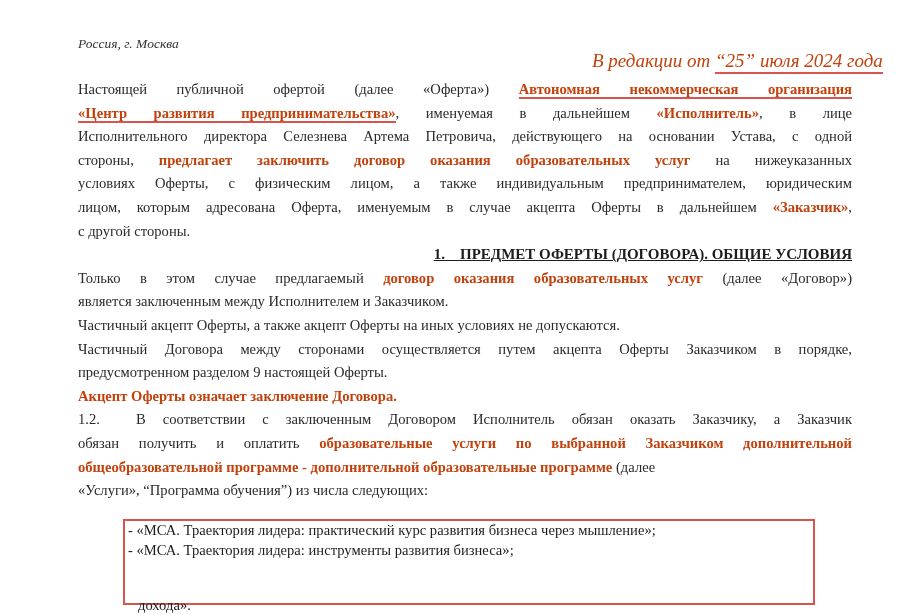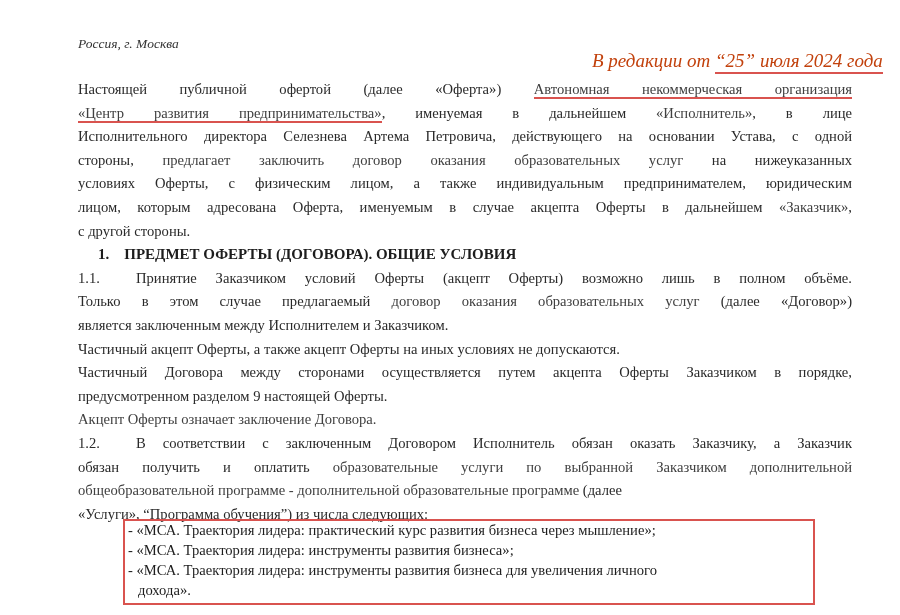--- a/index.html
+++ b/index.html
@@ -22,25 +22,25 @@
   }
   .body-text {
     position: absolute; left: 78px; top: 78px; width: 774px;
     font-size: 14.6px; line-height: 23.6px; text-align: justify;
   }
   .line { display: block; white-space: nowrap; }
   .justify {
     text-align: justify; text-align-last: justify; white-space: normal;
     display: block; height: 23.6px; overflow: hidden;
   }
-  b { font-weight: normal; color: #404040; }
+  b { font-weight: bold; color: #c2410c; }
   .red-ul { border-bottom: 2px solid #d9534f; }
   .heading {
-    display: block; text-align: left; font-weight: bold; font-size: 15px;
-    padding-left: 20px; color: #1d1d1d;
+    display: block; text-align: right; font-weight: bold; font-size: 15px;
+    padding-left: 20px; color: #1d1d1d; text-decoration: underline;
   }
   .num { display: inline-block; width: 58px; }
   .highlight-box {
     position: absolute; left: 123px; top: 519px; width: 692px; height: 86px;
     border: 2px solid #d9534f; box-sizing: border-box;
   }
   .list {
     position: absolute; left: 128px; top: 520px; width: 690px;
     font-size: 14.6px; line-height: 20px; font-weight: normal; color: #1d1d1d;
   }
@@ -60,35 +60,33 @@
     <span class="justify"><span>Настоящей публичной офертой (далее «Оферта») </span><b class="red-ul">Автономная некоммерческая организация</b></span>
     <span class="justify"><b class="red-ul">«Центр развития предпринимательства»</b><span>, именуемая в дальнейшем </span><b>«Исполнитель»</b><span>, в лице</span></span>
     <span class="justify">Исполнительного директора Селезнева Артема Петровича, действующего на основании Устава, с одной</span>
     <span class="justify"><span>стороны, </span><b>предлагает заключить договор оказания образовательных услуг</b><span> на нижеуказанных</span></span>
     <span class="justify">условиях Оферты, с физическим лицом, а также индивидуальным предпринимателем, юридическим</span>
     <span class="justify"><span>лицом, которым адресована Оферта, именуемым в случае акцепта Оферты в дальнейшем </span><b>«Заказчик»</b><span>,</span></span>
     <span class="line">с другой стороны.</span>
 
     <span class="heading" style="white-space:pre;">1.    ПРЕДМЕТ ОФЕРТЫ (ДОГОВОРА). ОБЩИЕ УСЛОВИЯ</span>
 
-    <span class="justify"><span class="num">1.1.</span><span>Принятие Заказчиком условий Оферты (акцепт Оферты) возможно лишь в полном объёме.</span></span>
     <span class="justify"><span>Только в этом случае предлагаемый </span><b>договор оказания образовательных услуг</b><span> (далее «Договор»)</span></span>
     <span class="line">является заключенным между Исполнителем и Заказчиком.</span>
     <span class="line">Частичный акцепт Оферты, а также акцепт Оферты на иных условиях не допускаются.</span>
     <span class="justify">Частичный Договора между сторонами осуществляется путем акцепта Оферты Заказчиком в порядке,</span>
     <span class="line">предусмотренном разделом 9 настоящей Оферты.</span>
     <b class="line">Акцепт Оферты означает заключение Договора.</b>
 
     <span class="justify"><span class="num">1.2.</span><span>В соответствии с заключенным Договором Исполнитель обязан оказать Заказчику, а Заказчик</span></span>
     <span class="justify"><span>обязан получить и оплатить </span><b>образовательные услуги по выбранной Заказчиком дополнительной</b></span>
     <span class="line"><b>общеобразовательной программе - дополнительной образовательные программе</b><span> (далее</span></span>
     <span class="line">«Услуги», “Программа обучения”) из числа следующих:</span>
   </div>
 
   <div class="highlight-box"></div>
   <div class="list">
     <div>- «МСА. Траектория лидера: практический курс развития бизнеса через мышление»;</div>
     <div>- «МСА. Траектория лидера: инструменты развития бизнеса»;</div>
-    <div>- «МСА. Траектория лидера: инструменты развития бизнеса для увеличения личного</div>
-    <div style="padding-left:10px;">дохода».</div>
+    <div style="padding-left:10px;margin-top:35px;">дохода».</div>
   </div>
 
 </div>
 
 </body></html>

